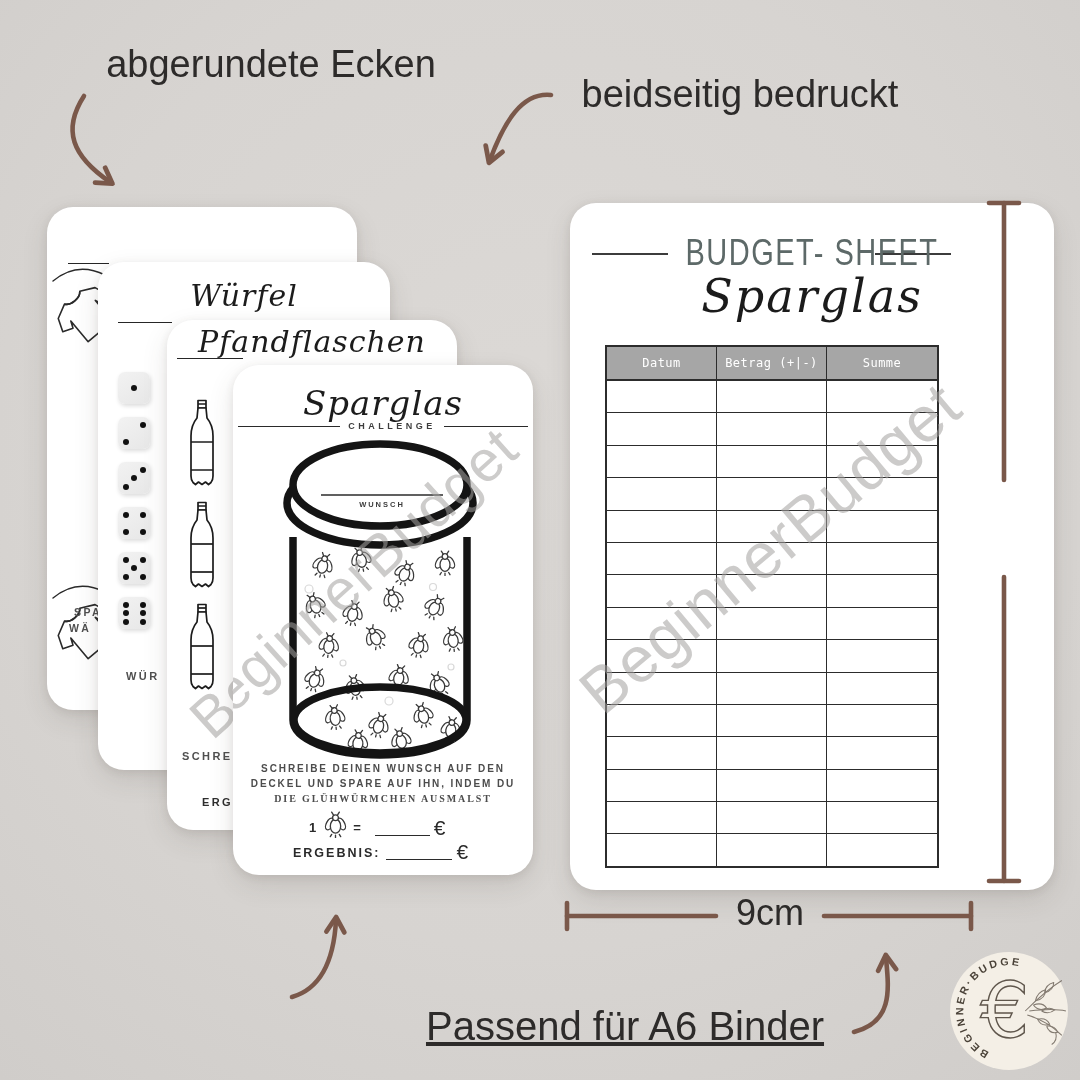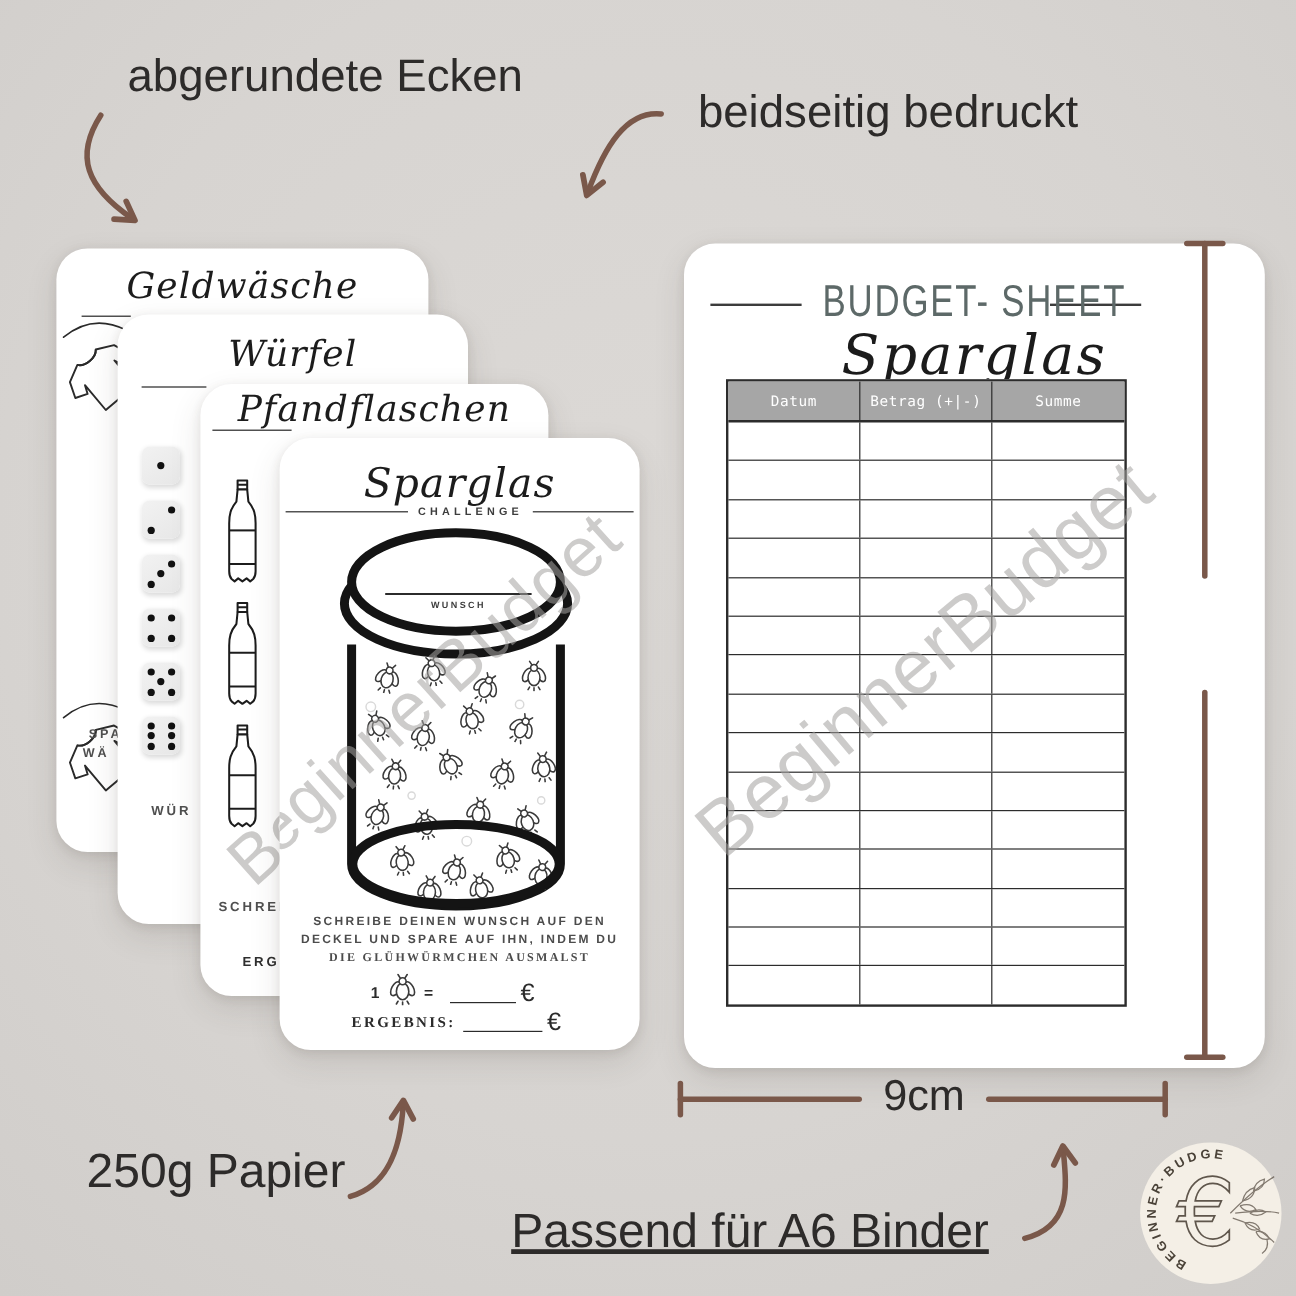--- a/index.html
+++ b/index.html
@@ -46,21 +46,21 @@
   .sheet-title{
     position:absolute;left:0;right:0;text-align:center;
     font-size:29px;letter-spacing:1.5px;font-weight:500;color:#5d6968;
     transform:scaleY(1.28);
   }
   .sheet-sub{
     position:absolute;left:0;right:0;text-align:center;
     font-family:"DejaVu Serif",serif;font-style:italic;font-size:46px;color:#1b1b1b;letter-spacing:2px;
   }
   .flank{position:absolute;height:0;border-top:2.4px solid #3c3c3c;}
-  .sheet-table{position:absolute;left:35px;top:113px;width:330px;border:2.2px solid #2c2c2c;background:#fff;}
+  .sheet-table{position:absolute;left:35px;top:142px;width:330px;border:2.2px solid #2c2c2c;background:#fff;}
   .t-head{display:grid;grid-template-columns:1fr 1fr 1fr;height:32px;background:#a6a6a6;border-bottom:2.2px solid #2c2c2c;}
   .t-head .cell{display:flex;align-items:center;justify-content:center;
     color:#ffffff;font-family:"DejaVu Sans Mono",monospace;font-size:12px;letter-spacing:.5px;}
   .t-row{display:grid;grid-template-columns:1fr 1fr 1fr;height:31.4px;border-top:1.7px solid #2c2c2c;}
   .t-row:first-child{border-top:none;}
   .cell{border-right:1.9px solid #2c2c2c;}
   .cell:last-child{border-right:none;}
   svg{display:block;}
   .abs{position:absolute;}
 </style>
@@ -95,27 +95,25 @@
         <g fill="#ffffff" stroke="#2a2a2a" stroke-width="1.6" stroke-linejoin="round">
           <path d="M22,6 L8,13 L3,26 L13,30 L16,23 L16,50 L48,50 L48,23 L51,30 L61,26 L56,13 L42,6 C38,11.5 26,11.5 22,6 Z"></path>
           <path d="M22,6 C26,11.5 38,11.5 42,6" fill="none"></path>
         </g>
       </symbol>
     </defs>
   </svg>
 
   <div class="note" style="left:545px;top:74px;width:390px;">beidseitig bedruckt</div>
   <div class="note" style="left:56px;top:44px;width:430px;">abgerundete Ecken</div>
-  <div class="note" style="left:30px;top:954px;width:300px;font-size:40px;">250g Papier</div>
   <div class="note" style="left:395px;top:1004px;width:460px;font-size:40px;text-decoration:underline;">Passend für A6 Binder</div>
   <div class="note-15">15cm</div>
   <div class="note-9">9cm</div>
 
   <div class="card" style="left:47px;top:207px;width:310px;height:503px;z-index:1;">
-    <div class="card-title" style="top:14px;">Geldwäsche</div>
     <div class="title-line" style="left:21px;top:56px;width:41px;"></div>
     <svg class="abs" style="left:0px;top:58px;" width="100" height="86" viewBox="0 0 100 86">
       <path d="M58,10 Q30,-4 6,16" fill="none" stroke="#2a2a2a" stroke-width="1.4" stroke-linecap="round"></path>
       <g transform="rotate(-40 38 48)">
           <use href="#tee" x="6" y="22" width="64" height="56"></use>
         </g>
     </svg>
     <svg class="abs" style="left:0px;top:375px;" width="100" height="86" viewBox="0 0 100 86">
       <path d="M58,10 Q30,-4 6,16" fill="none" stroke="#2a2a2a" stroke-width="1.4" stroke-linecap="round"></path>
       <g transform="rotate(-40 38 48)">
@@ -241,21 +239,21 @@
     <div class="rate-row" style="left:76px;top:446px;">
       <span style="font-size:13px;letter-spacing:2px;margin-bottom:3px;">1</span>
       <svg width="27" height="27" viewBox="-12 -12 24 24" style="margin:0 4px;">
           <use href="#ff" x="-12" y="-12" width="24" height="24"></use>
         </svg>
       <span style="font-size:13px;margin:0 8px 3px 0;">=</span>
       <span class="blank" style="width:55px;margin:0 4px 2px 6px;"></span>
       <span class="euro">€</span>
     </div>
     <div class="result-row" style="left:60px;top:478px;">
-      <span style="font-size:12.5px;letter-spacing:2px;margin-bottom:2px;font-family:Liberation Serif, serif;">ERGEBNIS:</span>
+      <span style="font-size:12.5px;letter-spacing:2px;margin-bottom:2px;">ERGEBNIS:</span>
       <span class="blank" style="width:66px;margin:0 4px 2px 6px;"></span>
       <span class="euro">€</span>
     </div>
     <div class="watermark" style="left:-145px;top:180px;transform:rotate(-42deg);">BeginnerBudget</div>
   </div>
 
   <div class="card" style="left:570px;top:203px;width:484px;height:687px;z-index:1;">
     <div class="flank" style="left:22px;top:50px;width:76px;"></div>
     <div class="flank" style="left:305px;top:50px;width:76px;"></div>
     <div class="sheet-title" style="top:33px;">BUDGET- SHEET</div>

